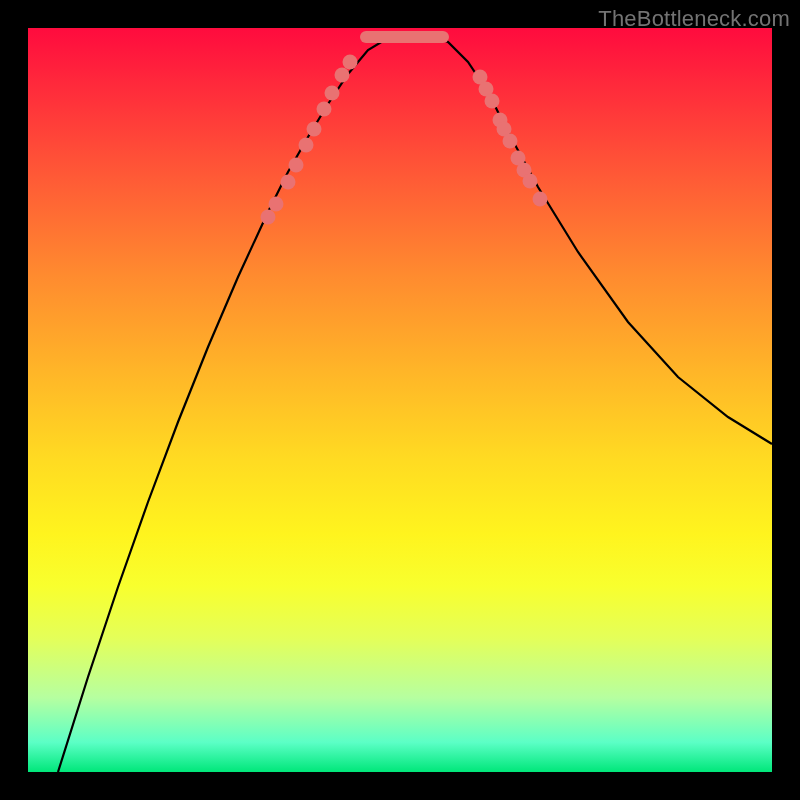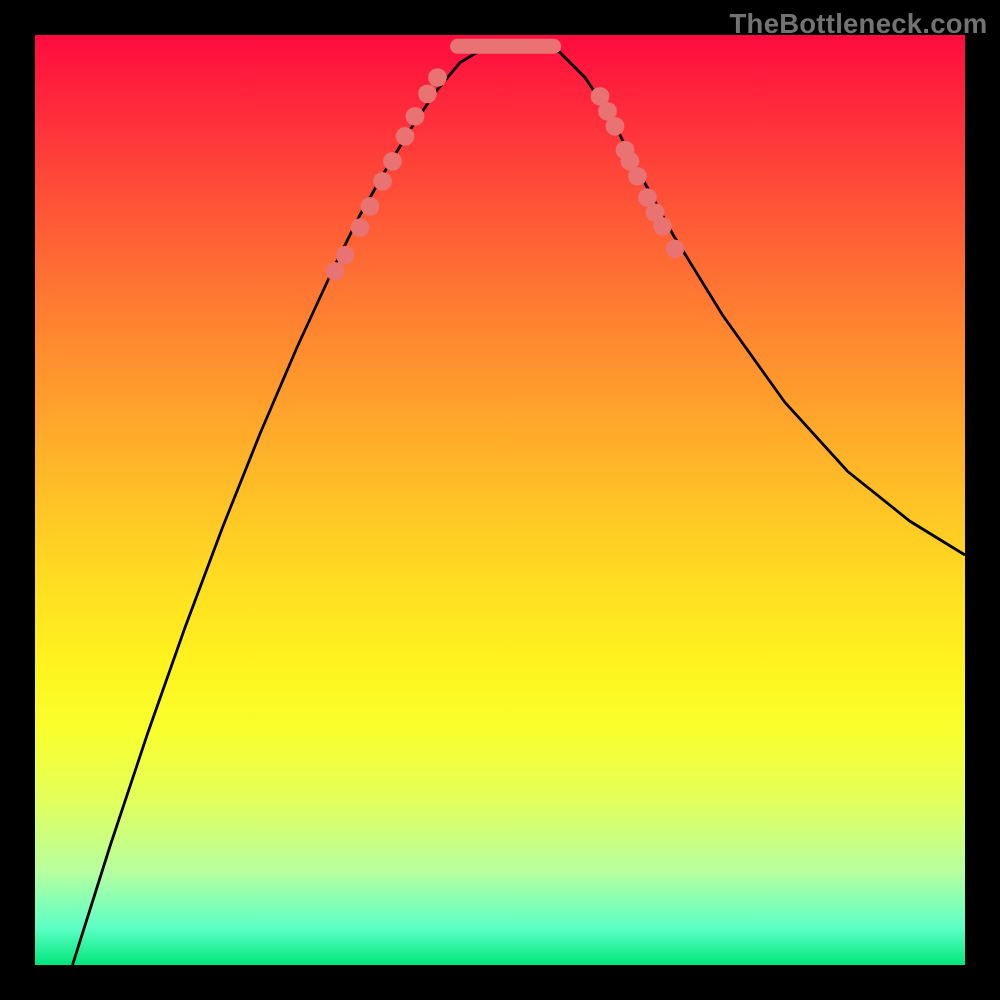--- a/index.html
+++ b/index.html
@@ -30,21 +30,21 @@
       #b6ffa0 90%,
       #5cffc6 96%,
       #00e77a 100%);
   }
   .watermark {
     position: absolute;
     top: 6px;
     right: 10px;
     color: #737373;
     font-size: 22px;
-    font-weight: 700;
+    font-weight: 400;
     letter-spacing: 0.2px;
     user-select: none;
   }
   svg.curve {
     position: absolute;
     left: 0;
     top: 0;
     width: 744px;
     height: 744px;
     overflow: visible;

